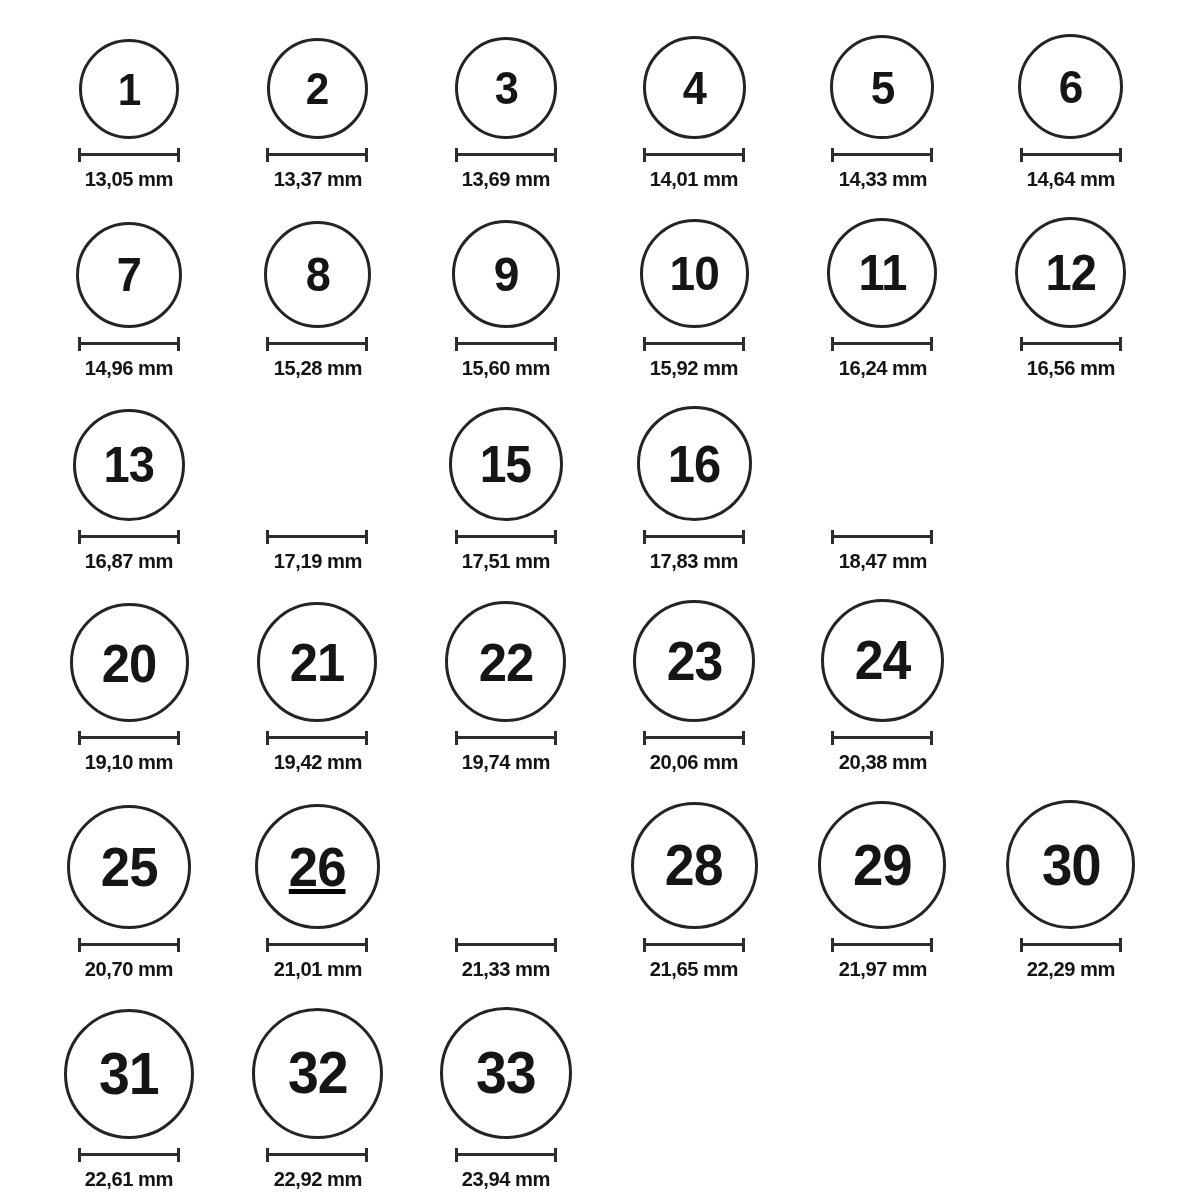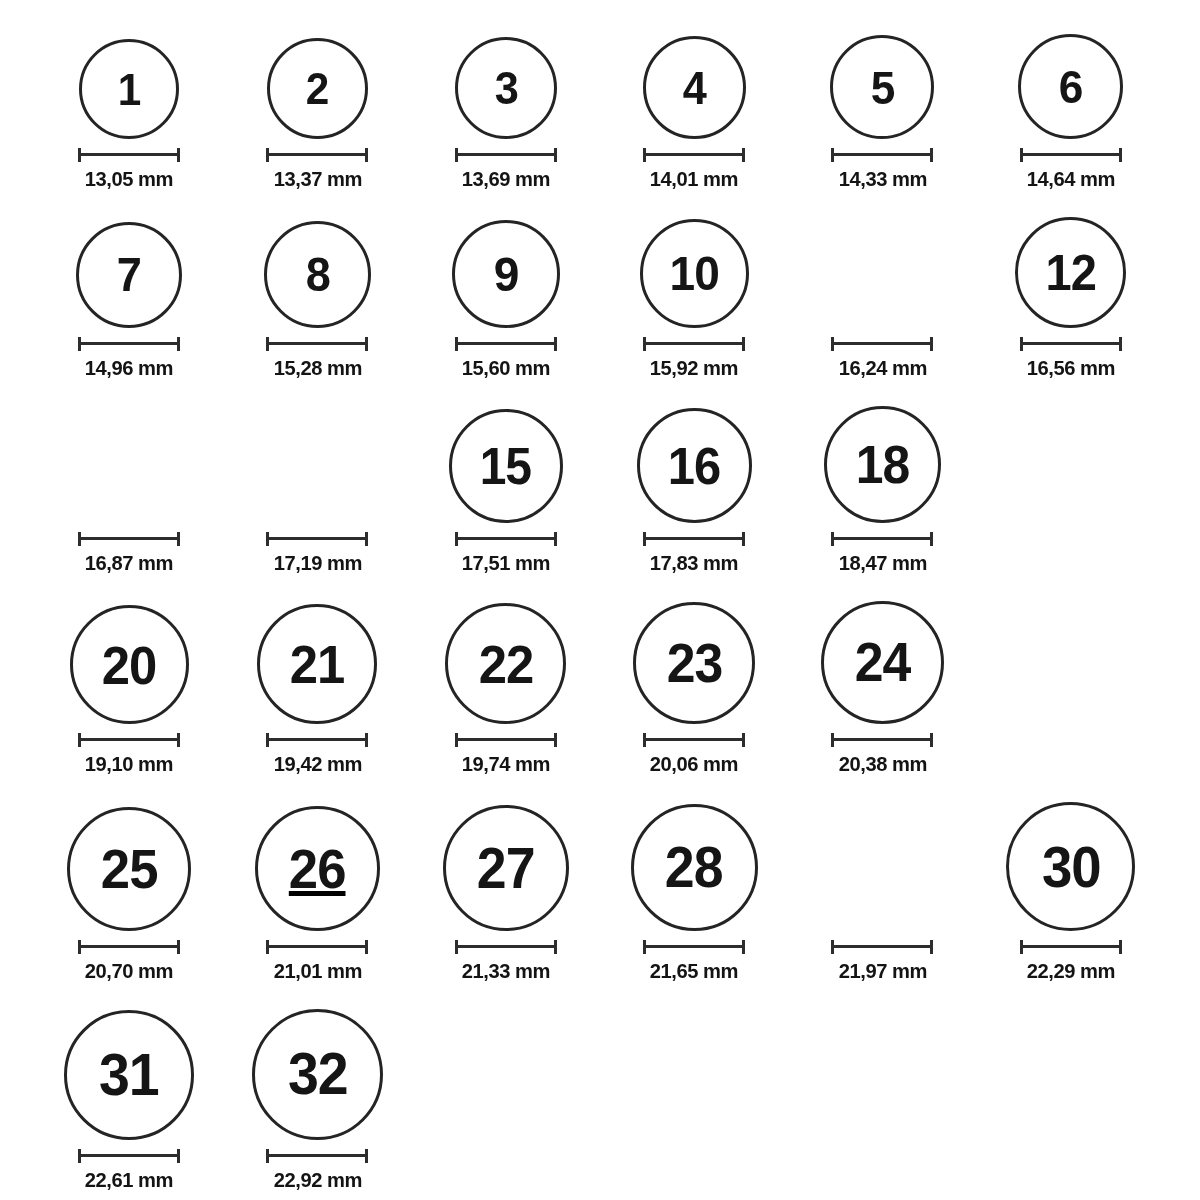--- a/index.html
+++ b/index.html
@@ -146,33 +146,39 @@
     <div class="mm-label">15,60 mm</div>
   </div>
       <div class="ring-cell">
     <div class="circle" style="width: 109px; height: 109px;">
       <span class="num" style="font-size: 49px;">10</span>
     </div>
     <div class="measure"></div>
     <div class="mm-label">15,92 mm</div>
   </div>
       <div class="ring-cell">
+    <div class="circle" style="width: 110px; height: 110px;">
+      <span class="num" style="font-size: 50px;">11</span>
+    </div>
     <div class="measure"></div>
     <div class="mm-label">16,24 mm</div>
   </div>
       <div class="ring-cell">
     <div class="circle" style="width: 111px; height: 111px;">
       <span class="num" style="font-size: 50px;">12</span>
     </div>
     <div class="measure"></div>
     <div class="mm-label">16,56 mm</div>
   </div>
     </div>
     <div class="row">
       <div class="ring-cell">
+    <div class="circle" style="width: 112px; height: 112px;">
+      <span class="num" style="font-size: 50px;">13</span>
+    </div>
     <div class="measure"></div>
     <div class="mm-label">16,87 mm</div>
   </div>
       <div class="ring-cell">
     <div class="measure"></div>
     <div class="mm-label">17,19 mm</div>
   </div>
       <div class="ring-cell">
     <div class="circle" style="width: 114px; height: 114px;">
       <span class="num" style="font-size: 51px;">15</span>
@@ -181,23 +187,20 @@
     <div class="mm-label">17,51 mm</div>
   </div>
       <div class="ring-cell">
     <div class="circle" style="width: 115px; height: 115px; justify-content: center;">
       <span class="num" style="font-size: 52px;">16</span>
     </div>
     <div class="measure"></div>
     <div class="mm-label">17,83 mm</div>
   </div>
       <div class="ring-cell">
-    <div class="circle" style="width: 117px; height: 117px;">
-      <span class="num" style="font-size: 53px;">18</span>
-    </div>
     <div class="measure"></div>
     <div class="mm-label">18,47 mm</div>
   </div>
     </div>
     <div class="row">
       <div class="ring-cell">
     <div class="circle" style="width: 119px; height: 119px;">
       <span class="num" style="font-size: 54px;">20</span>
     </div>
     <div class="measure"></div>
@@ -241,34 +244,34 @@
     <div class="mm-label">20,70 mm</div>
   </div>
       <div class="ring-cell">
     <div class="circle" style="width: 125px; height: 125px; text-decoration: underline;">
       <span class="num" style="font-size: 56px;">26</span>
     </div>
     <div class="measure"></div>
     <div class="mm-label">21,01 mm</div>
   </div>
       <div class="ring-cell">
-    <div class="circle" style="width: 126px; height: 126px;">
-      <span class="num" style="font-size: 57px;">27</span>
-    </div>
     <div class="measure"></div>
     <div class="mm-label">21,33 mm</div>
   </div>
       <div class="ring-cell">
     <div class="circle" style="width: 127px; height: 127px;">
       <span class="num" style="font-size: 57px;">28</span>
     </div>
     <div class="measure"></div>
     <div class="mm-label">21,65 mm</div>
   </div>
       <div class="ring-cell">
+    <div class="circle" style="width: 128px; height: 128px;">
+      <span class="num" style="font-size: 58px;">29</span>
+    </div>
     <div class="measure"></div>
     <div class="mm-label">21,97 mm</div>
   </div>
       <div class="ring-cell">
     <div class="circle" style="width: 129px; height: 129px;">
       <span class="num" style="font-size: 58px;">30</span>
     </div>
     <div class="measure"></div>
     <div class="mm-label">22,29 mm</div>
   </div>
@@ -281,14 +284,21 @@
     <div class="measure"></div>
     <div class="mm-label">22,61 mm</div>
   </div>
       <div class="ring-cell">
     <div class="circle" style="width: 131px; height: 131px;">
       <span class="num" style="font-size: 59px;">32</span>
     </div>
     <div class="measure"></div>
     <div class="mm-label">22,92 mm</div>
   </div>
+      <div class="ring-cell">
+    <div class="circle" style="width: 132px; height: 132px;">
+      <span class="num" style="font-size: 59px;">33</span>
+    </div>
+    <div class="measure"></div>
+    <div class="mm-label">23,94 mm</div>
+  </div>
     </div>
   </div>
 
 </body></html>

